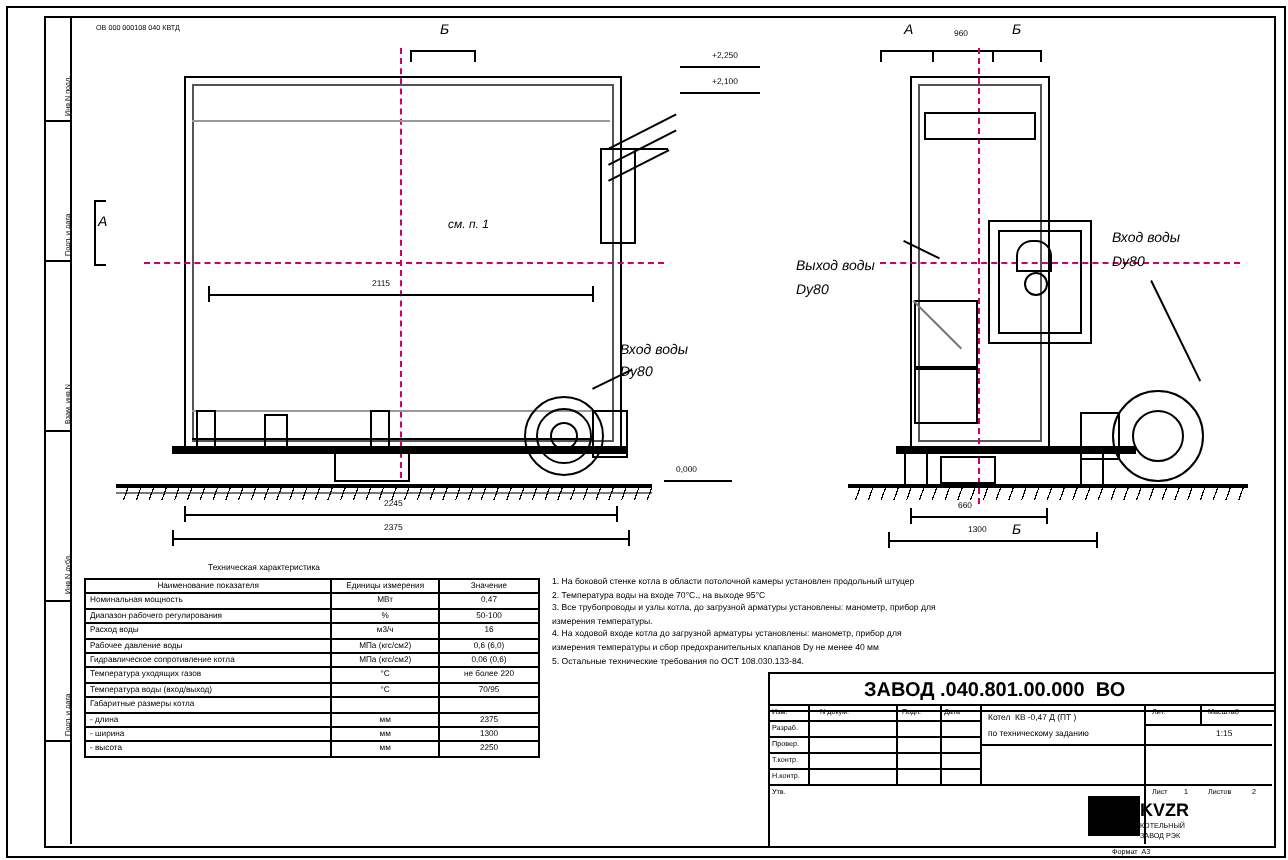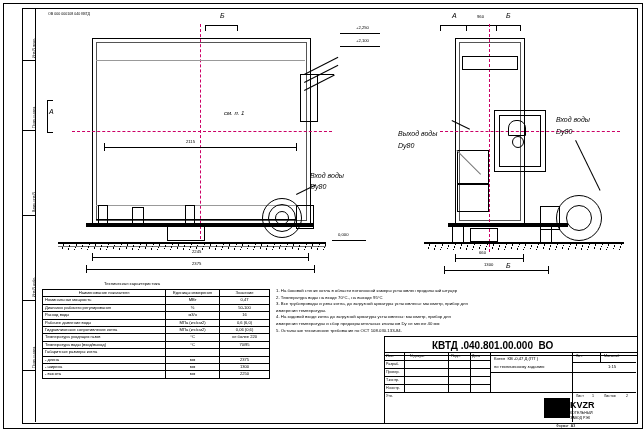--- a/index.html
+++ b/index.html
@@ -250,21 +250,21 @@
     <div class="note">3. Все трубопроводы и узлы котла, до загрузной арматуры установлены: манометр, прибор для</div>
     <div class="note">    измерения температуры.</div>
     <div class="note">4. На ходовой входе котла до загрузной арматуры установлены: манометр, прибор для</div>
     <div class="note">    измерения температуры и сбор предохранительных клапанов Dу не менее 40 мм</div>
     <div class="note">5. Остальные технические требования по ОСТ 108.030.133-84.</div>
   </div>
 
   <div class="boxt" style="left:384px;top:352px;width:252px;height:70px;"></div>
 
   <div class="boxt" style="left:384px;top:336px;width:252px;height:18px;"></div>
-  <div class="txt big" style="left:432px;top:340px;font-weight:bold;">КВТД .040.801.00.000  ВО</div>
+  <div class="txt big" style="left:432px;top:340px;font-weight:bold;">ЗАВОД .040.801.00.000  ВО</div>
 
   <div class="ln" style="left:404px;top:352px;width:1px;height:40px;"></div>
   <div class="ln" style="left:448px;top:352px;width:1px;height:40px;"></div>
   <div class="ln" style="left:470px;top:352px;width:1px;height:40px;"></div>
   <div class="ln" style="left:490px;top:352px;width:1px;height:40px;"></div>
   <div class="ln" style="left:572px;top:352px;width:1px;height:70px;"></div>
   <div class="ln" style="left:384px;top:360px;width:106px;height:1px;"></div>
   <div class="ln" style="left:384px;top:368px;width:106px;height:1px;"></div>
   <div class="ln" style="left:384px;top:376px;width:106px;height:1px;"></div>
   <div class="ln" style="left:384px;top:384px;width:106px;height:1px;"></div>

